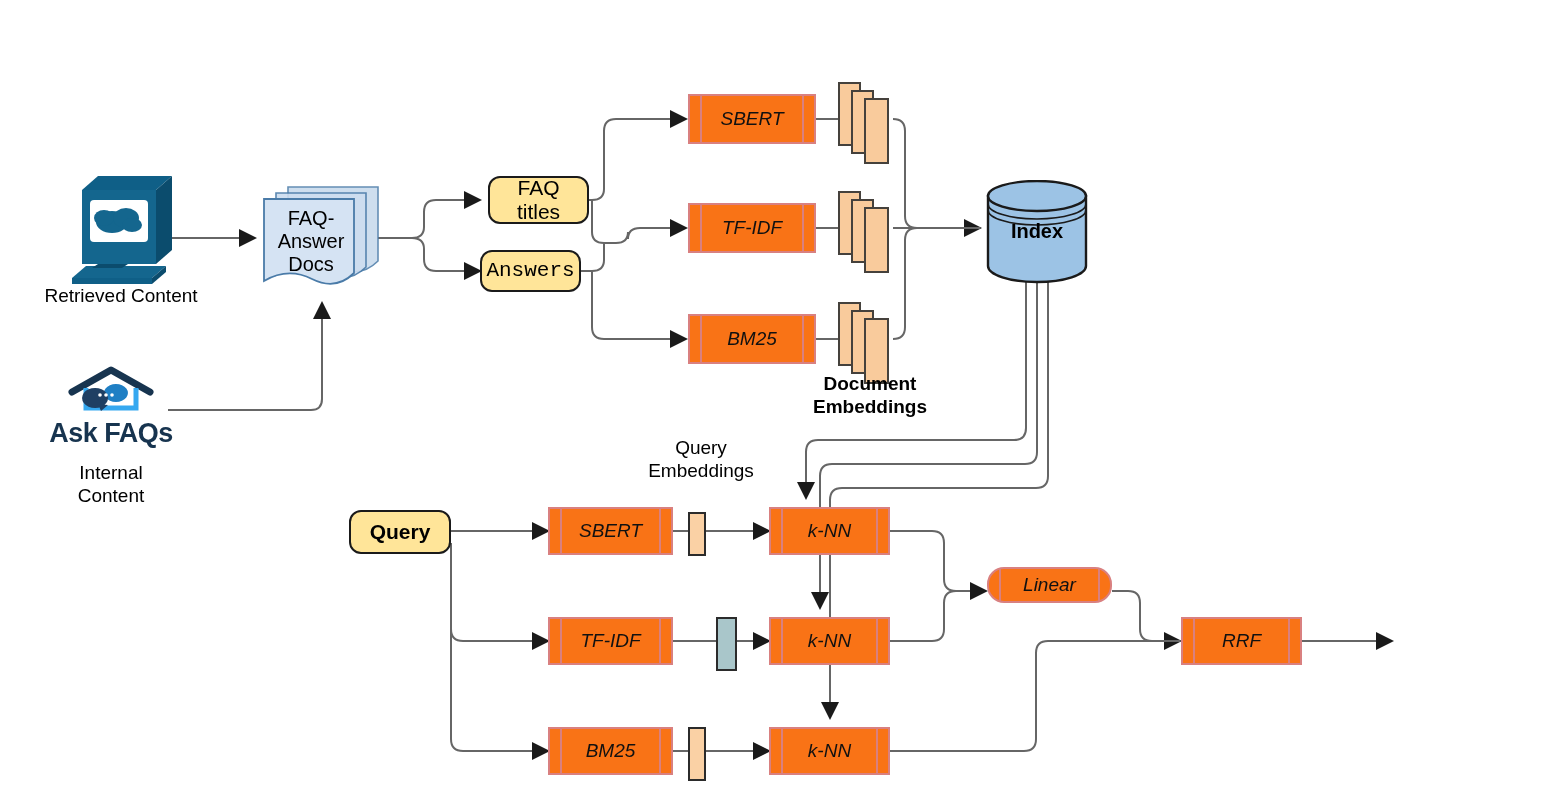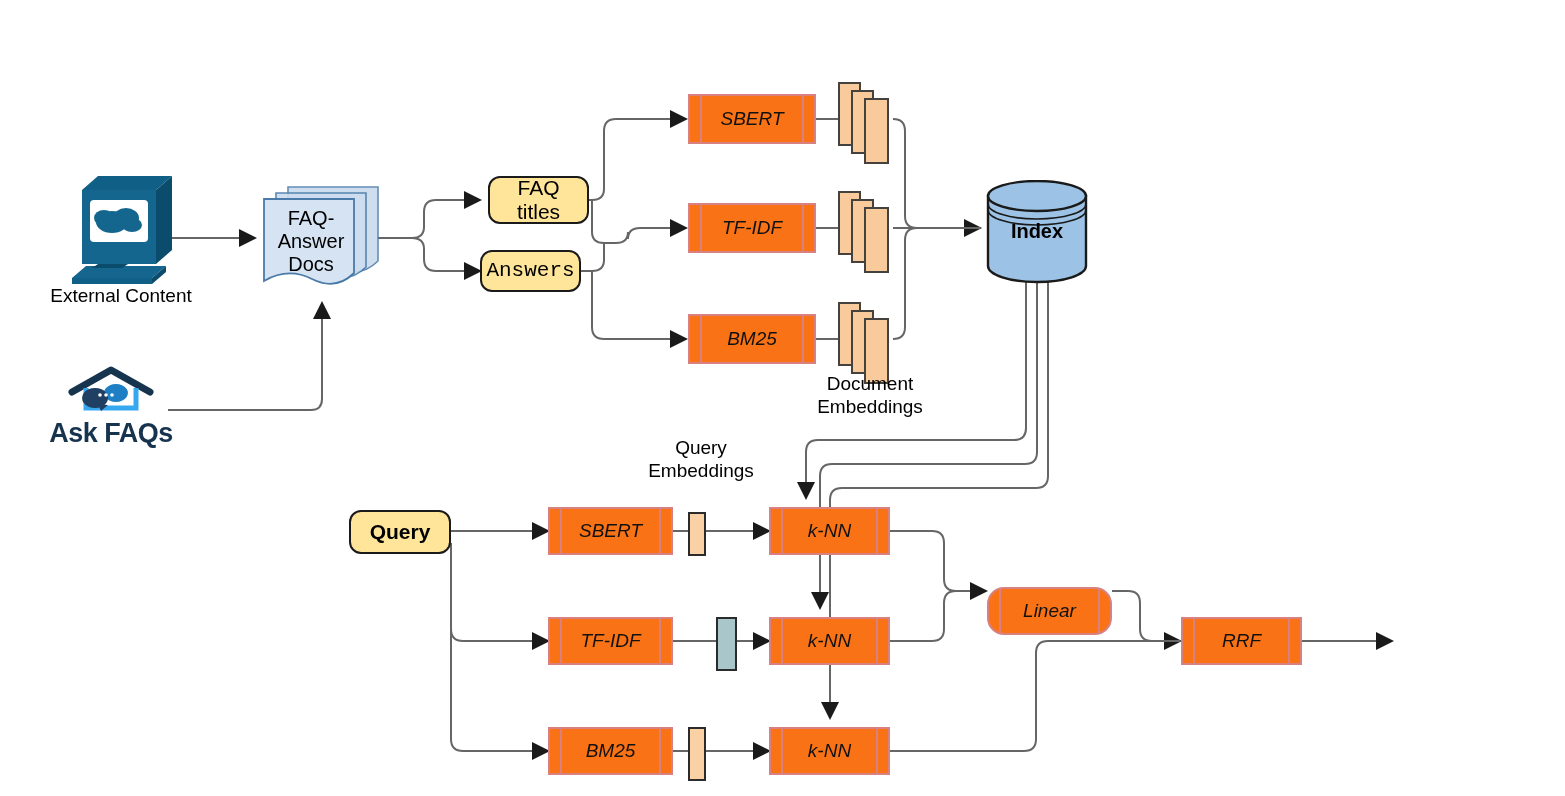--- a/index.html
+++ b/index.html
@@ -133,37 +133,41 @@
         <ellipse cx="36" cy="50" rx="10" ry="8"></ellipse>
         <ellipse cx="64" cy="57" rx="10" ry="7"></ellipse>
       </g>
 
       <path d="M4,110 L84,110 L98,98 L18,98 Z" fill="#14668e"></path>
       <path d="M84,110 L84,116 L98,104 L98,98 Z" fill="#0b4c6d"></path>
       <rect x="4" y="110" width="80" height="6" fill="#0f5f87"></rect>
       <path d="M30,96 L60,96 L54,100 L24,100 Z" fill="#0b4c6d"></path>
     </svg>
   </div>
-  <div class="caption" style="left:16px;top:285px;width:210px;">External Content</div>
+  <div class="caption" style="left:16px;top:285px;width:210px;">Retrieved Content</div>
 
   <div class="node" style="left:62px;top:366px;width:98px;height:72px;">
     <svg width="98" height="72" viewBox="0 0 98 72">
 
       <path d="M10,26 L49,4 L88,26" fill="none" stroke="#17344f" stroke-width="7" stroke-linecap="round" stroke-linejoin="round"></path>
 
       <path d="M24,22 L24,42 L74,42 L74,22" fill="none" stroke="#35a8f0" stroke-width="5"></path>
 
       <path d="M54,18 a12,9 0 1,1 -0.1,0 z" fill="#1f7fc4"></path>
       <path d="M33,22 a13,10 0 1,0 0.1,0 z M36,38 l3,7 l7,-6 z" fill="#1f3f63"></path>
       <circle cx="38" cy="29" r="1.8" fill="#ffffff"></circle>
       <circle cx="44" cy="29" r="1.8" fill="#ffffff"></circle>
       <circle cx="50" cy="29" r="1.8" fill="#ffffff"></circle>
     </svg>
   </div>
   <div style="position:absolute;left:46px;top:418px;width:130px;text-align:center;font-family:'Liberation Sans',sans-serif;font-weight:bold;font-size:27px;color:#17344f;letter-spacing:-0.5px;">Ask FAQs</div>
+  <div class="caption" style="left:36px;top:462px;width:150px;">
+    <span>Internal</span><br>
+    <span>Content</span>
+  </div>
 
   <div class="docstack" style="left:258px;top:183px;width:126px;height:118px;">
     <svg width="126" height="118" viewBox="0 0 126 118">
       <g>
         <path d="M30,4 H120 V78 Q102,96 78,84 Q54,72 30,86 Z" fill="#c6d9ec" stroke="#4a7ba8" stroke-width="1.6" opacity=".85"></path>
         <path d="M18,10 H108 V84 Q90,102 66,90 Q42,78 18,92 Z" fill="#cdddf0" stroke="#4a7ba8" stroke-width="1.6" opacity=".9"></path>
         <path d="M6,16 H96 V90 Q78,108 54,96 Q30,84 6,98 Z" fill="#d5e3f3" stroke="#4a7ba8" stroke-width="1.8"></path>
       </g>
     </svg>
     <div class="txt" style="top:24px;left:-10px;">
@@ -209,21 +213,21 @@
     <i style="left:0;top:0;width:19px;height:60px;"></i>
     <i style="left:13px;top:8px;width:19px;height:60px;"></i>
     <i style="left:26px;top:16px;width:21px;height:62px;"></i>
   </div>
   <div class="embstack" style="left:838px;top:302px;width:62px;height:80px;">
     <i style="left:0;top:0;width:19px;height:60px;"></i>
     <i style="left:13px;top:8px;width:19px;height:60px;"></i>
     <i style="left:26px;top:16px;width:21px;height:62px;"></i>
   </div>
 
-  <div class="caption" style="left:780px;top:373px;width:180px;">
+  <div class="caption" style="left:780px;top:373px;width:180px;font-weight:bold;">
     <span>Document</span><br>
     <span>Embeddings</span>
   </div>
 
   <div class="node" style="left:982px;top:180px;width:110px;height:104px;">
     <svg width="110" height="104" viewBox="0 0 110 104">
       <path d="M6,16 L6,86 A49,16 0 0,0 104,86 L104,16 Z" fill="#9cc3e5" stroke="#1a1a1a" stroke-width="2.4"></path>
       <ellipse cx="55" cy="16" rx="49" ry="15" fill="#9cc3e5" stroke="#1a1a1a" stroke-width="2.4"></ellipse>
       <path d="M6,24 A49,15 0 0,0 104,24" fill="none" stroke="#1a1a1a" stroke-width="1.6"></path>
       <path d="M6,30 A49,15 0 0,0 104,30" fill="none" stroke="#1a1a1a" stroke-width="1.6"></path>
@@ -269,21 +273,21 @@
     <span class="bar l"></span>
     <span class="bar r"></span>
     <span class="lbl">k-NN</span>
   </div>
   <div class="node proc" style="left:769px;top:727px;width:121px;height:48px;">
     <span class="bar l"></span>
     <span class="bar r"></span>
     <span class="lbl">k-NN</span>
   </div>
 
-  <div class="node proc" style="left:987px;top:587px;width:125px;height:48px;border-radius:17px;">
+  <div class="node proc" style="left:987px;top:567px;width:125px;height:36px;border-radius:17px;">
     <span class="bar l"></span>
     <span class="bar r"></span>
     <span class="lbl">Linear</span>
   </div>
   <div class="node proc" style="left:1181px;top:617px;width:121px;height:48px;">
     <span class="bar l"></span>
     <span class="bar r"></span>
     <span class="lbl">RRF</span>
   </div>
 

